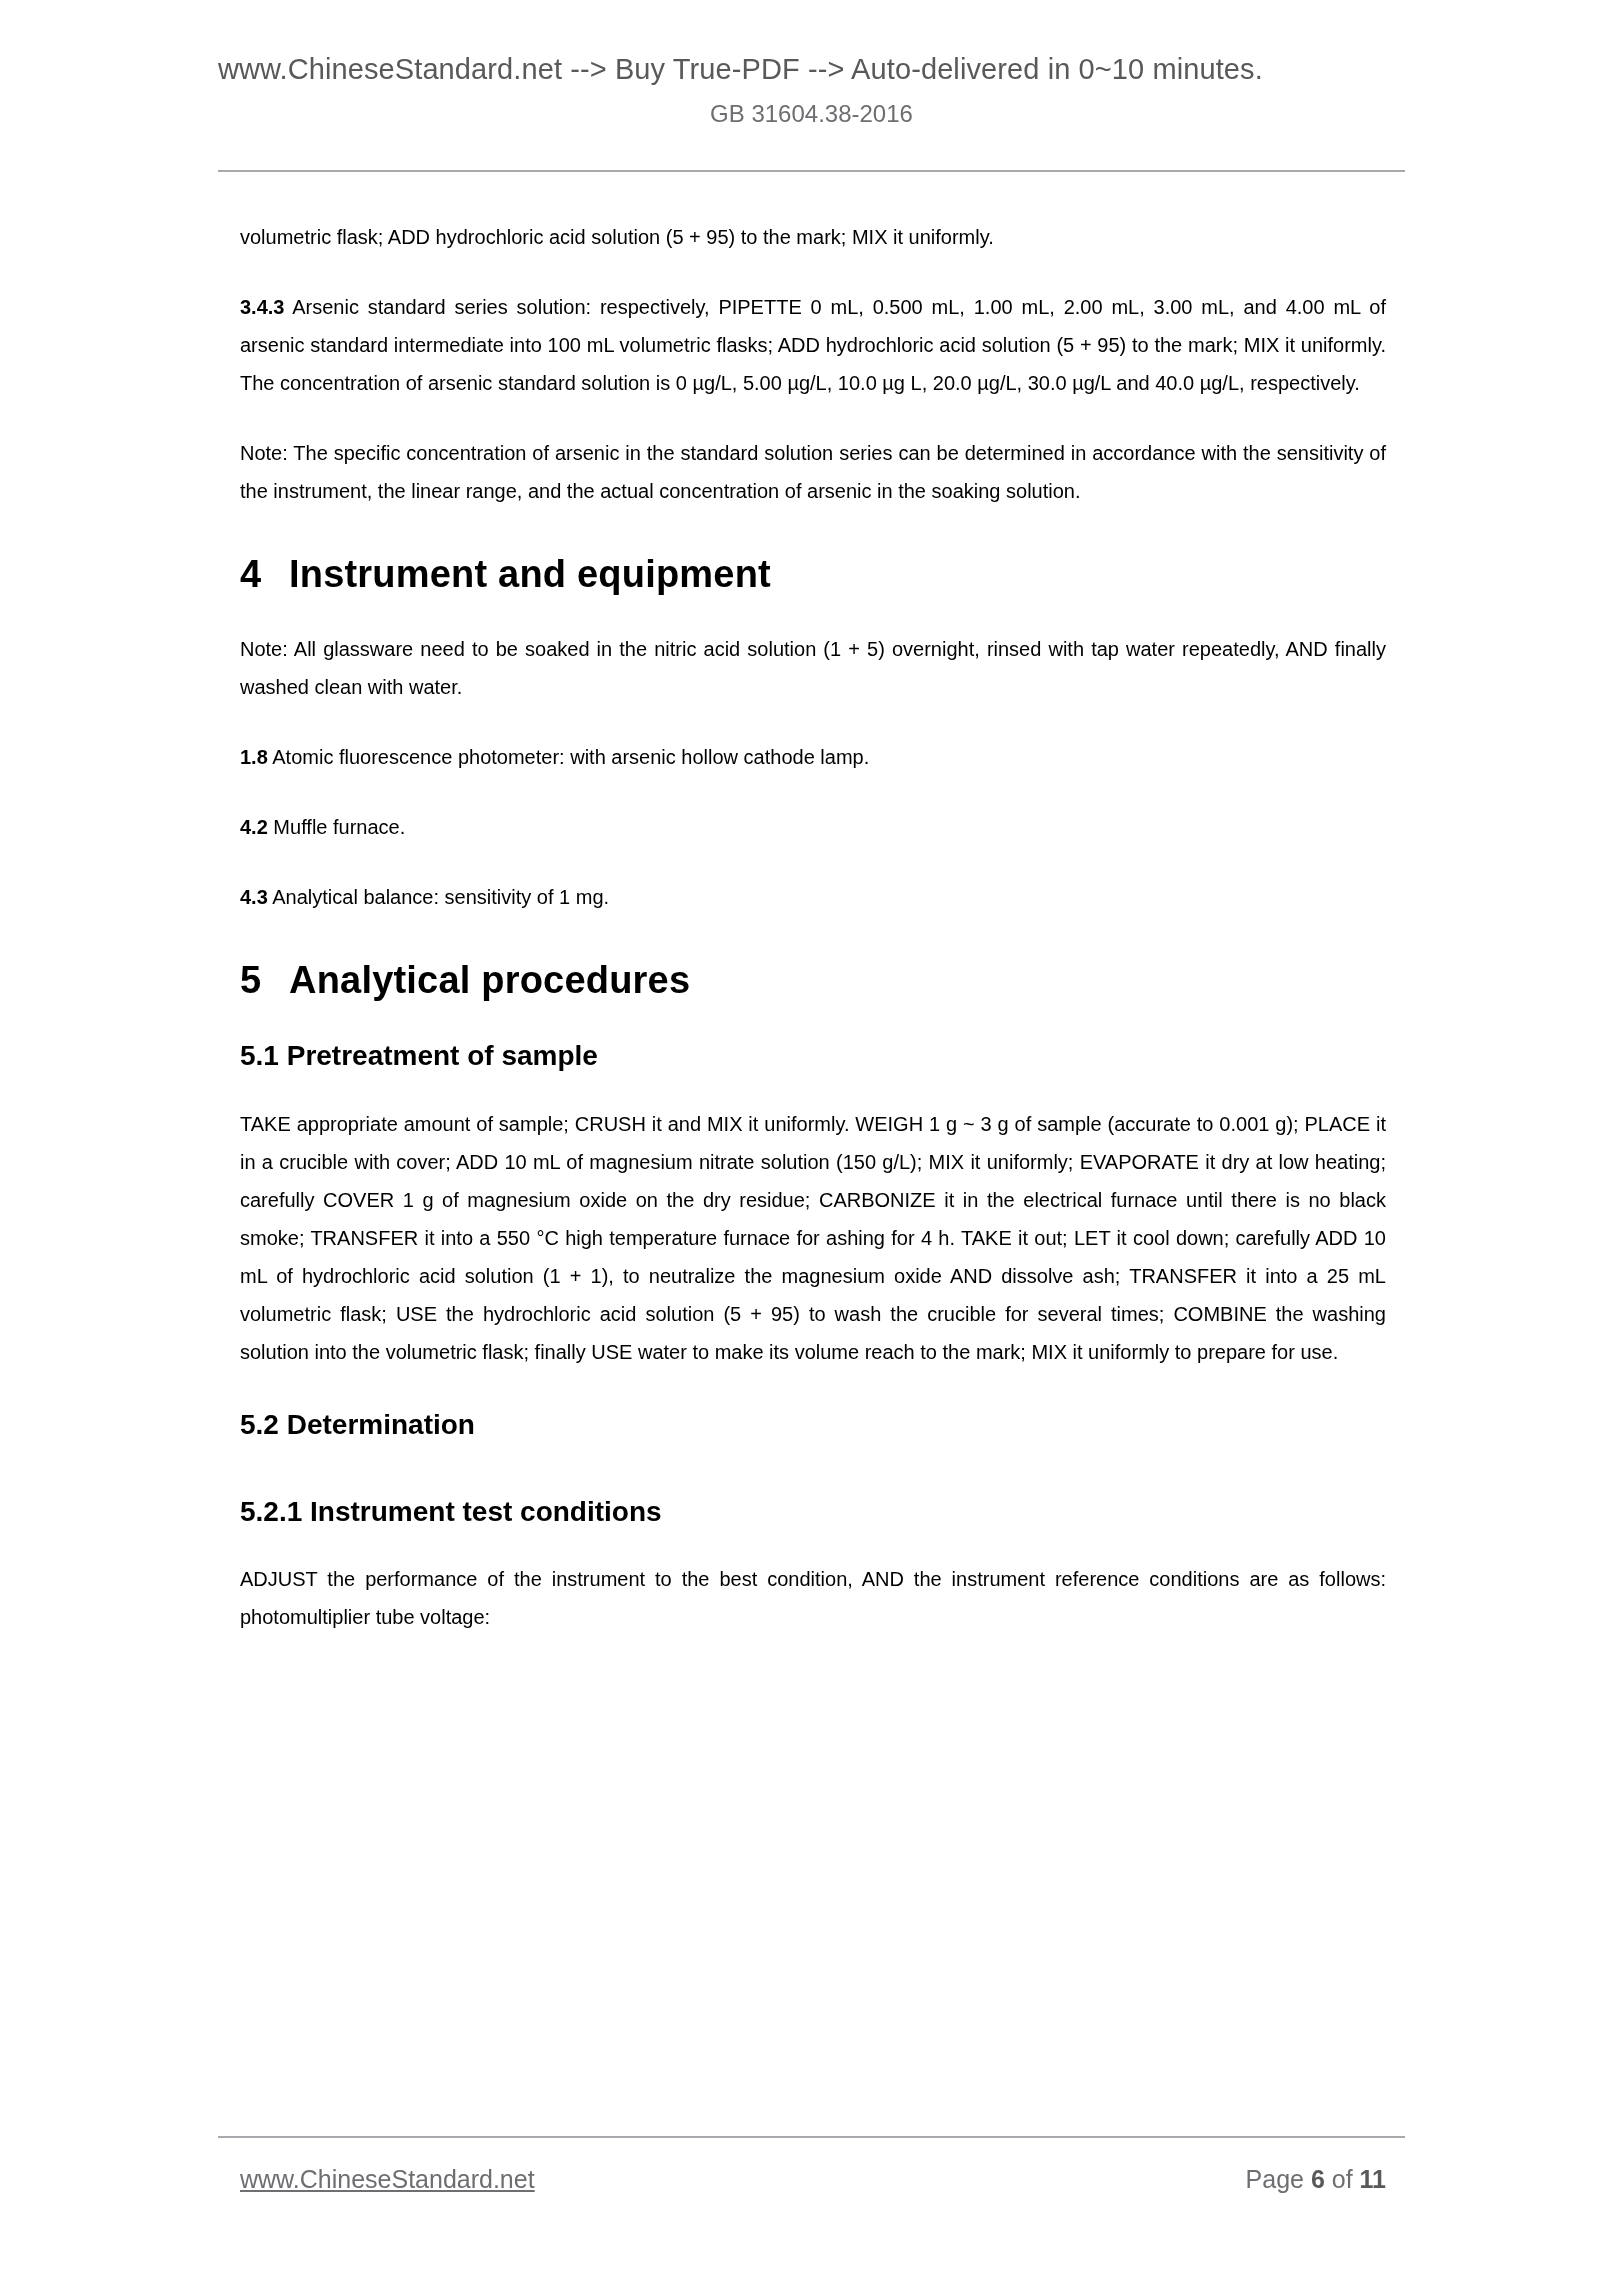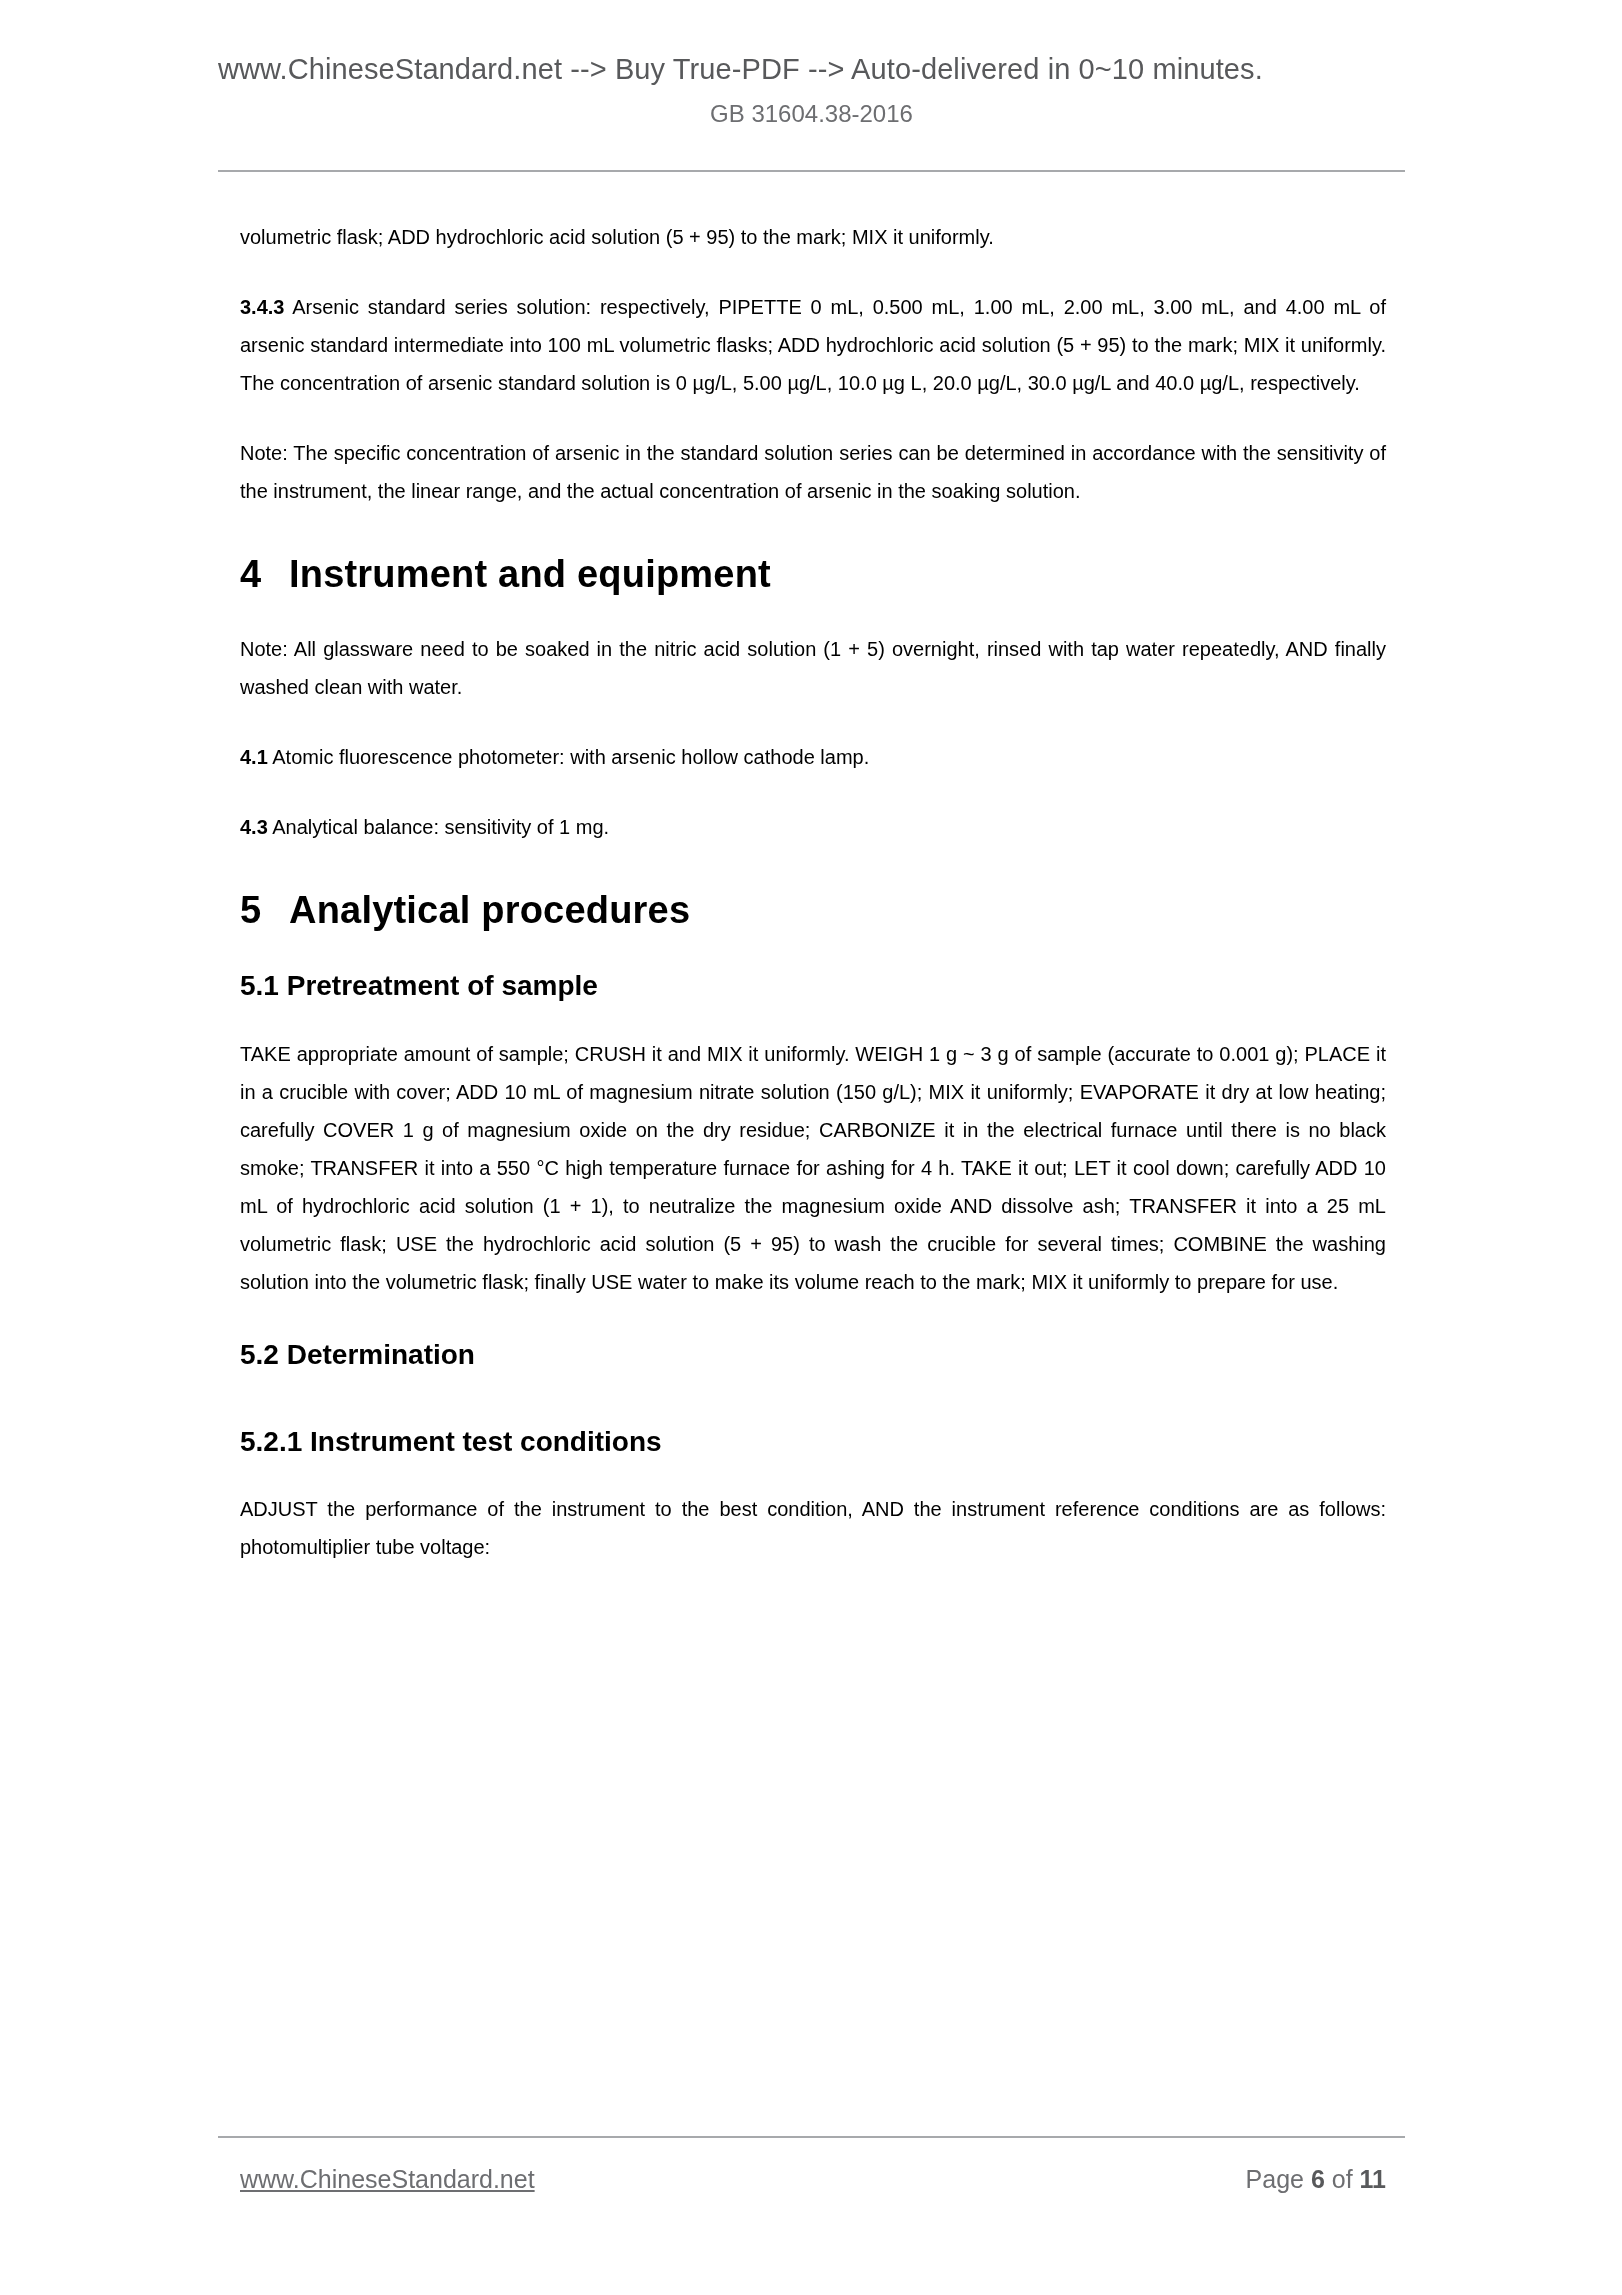--- a/index.html
+++ b/index.html
@@ -130,22 +130,23 @@
     <p class="body">volumetric flask; ADD hydrochloric acid solution (5 + 95) to the mark; MIX it uniformly.</p>
 
     <p class="body"><span class="b">3.4.3</span><span> Arsenic standard series solution: respectively, PIPETTE 0 mL, 0.500 mL, 1.00 mL, 2.00 mL, 3.00 mL, and 4.00 mL of arsenic standard intermediate into 100 mL volumetric flasks; ADD hydrochloric acid solution (5 + 95) to the mark; MIX it uniformly. The concentration of arsenic standard solution is 0 µg/L, 5.00 µg/L, 10.0 µg L, 20.0 µg/L, 30.0 µg/L and 40.0 µg/L, respectively.</span></p>
 
     <p class="body">Note: The specific concentration of arsenic in the standard solution series can be determined in accordance with the sensitivity of the instrument, the linear range, and the actual concentration of arsenic in the soaking solution.</p>
 
     <h2 class="section"><span class="num">4</span><span>Instrument and equipment</span></h2>
 
     <p class="body">Note: All glassware need to be soaked in the nitric acid solution (1 + 5) overnight, rinsed with tap water repeatedly, AND finally washed clean with water.</p>
 
-    <p class="body nojust"><span class="b">4.1</span><span> Atomic fluorescence photometer: with arsenic hollow cathode lamp.</span></p>
+    <p class="body nojust"><span class="b">1.8</span><span> Atomic fluorescence photometer: with arsenic hollow cathode lamp.</span></p>
 
+    <p class="body nojust"><span class="b">4.2</span><span> Muffle furnace.</span></p>
 
     <p class="body nojust"><span class="b">4.3</span><span> Analytical balance: sensitivity of 1 mg.</span></p>
 
     <h2 class="section"><span class="num">5</span><span>Analytical procedures</span></h2>
 
     <h3 class="subsection">5.1 Pretreatment of sample</h3>
 
     <p class="body">TAKE appropriate amount of sample; CRUSH it and MIX it uniformly. WEIGH 1 g ~ 3 g of sample (accurate to 0.001 g); PLACE it in a crucible with cover; ADD 10 mL of magnesium nitrate solution (150 g/L); MIX it uniformly; EVAPORATE it dry at low heating; carefully COVER 1 g of magnesium oxide on the dry residue; CARBONIZE it in the electrical furnace until there is no black smoke; TRANSFER it into a 550 °C high temperature furnace for ashing for 4 h. TAKE it out; LET it cool down; carefully ADD 10 mL of hydrochloric acid solution (1 + 1), to neutralize the magnesium oxide AND dissolve ash; TRANSFER it into a 25 mL volumetric flask; USE the hydrochloric acid solution (5 + 95) to wash the crucible for several times; COMBINE the washing solution into the volumetric flask; finally USE water to make its volume reach to the mark; MIX it uniformly to prepare for use.</p>
 
     <h3 class="subsection">5.2 Determination</h3>

